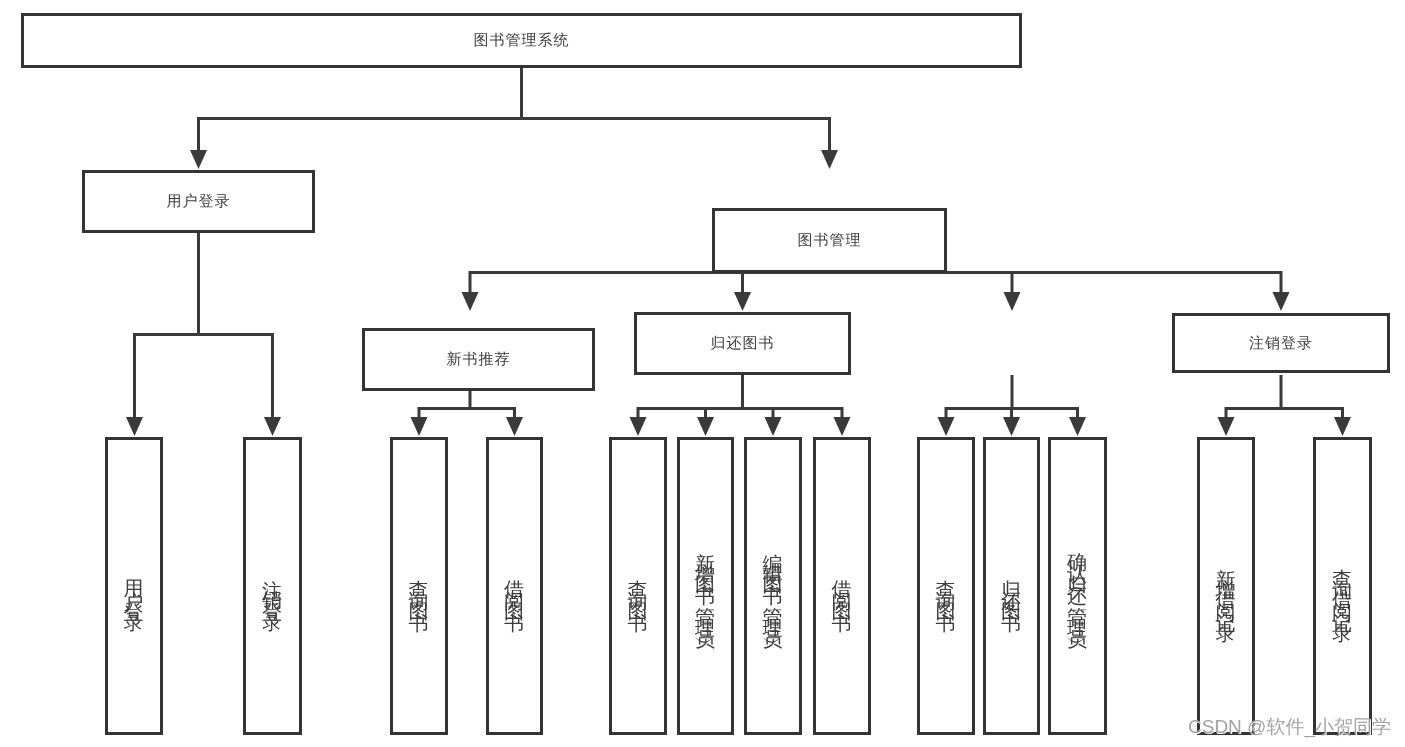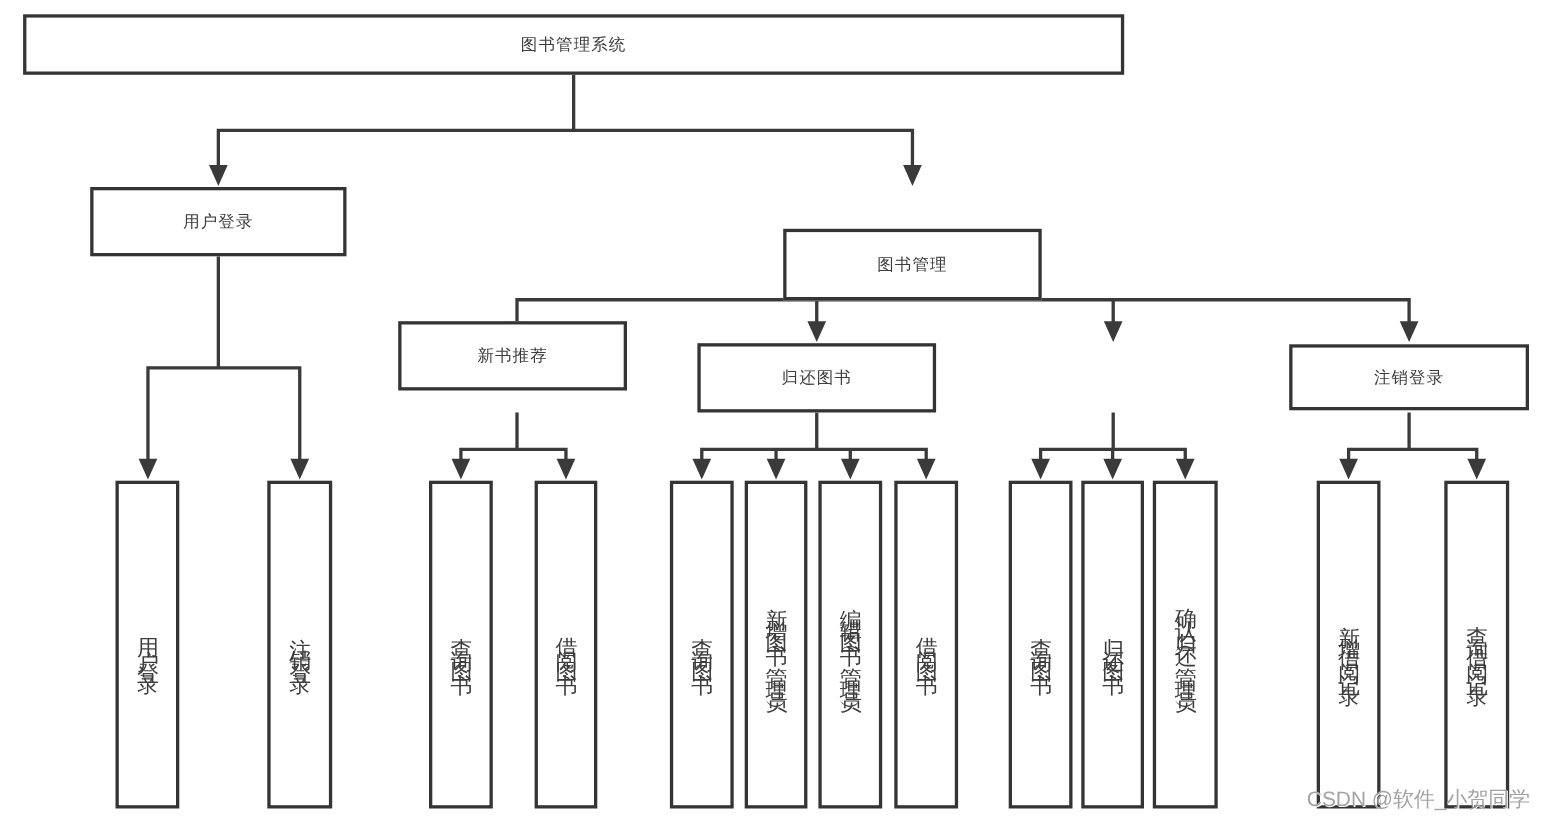--- a/index.html
+++ b/index.html
@@ -93,21 +93,21 @@
     <span>图书管理系统</span>
   </div>
 
   <div class="node h" style="left:82px; top:170px; width:233px; height:63px;">
     <span>用户登录</span>
   </div>
   <div class="node h" style="left:712px; top:168px; width:235px; height:65px;margin-top:40px;">
     <span>图书管理</span>
   </div>
 
-  <div class="node h" style="left:362px; top:292px; width:208px; height:63px;">
+  <div class="node h" style="left:362px; top:328px; width:233px; height:63px;">
     <span>新书推荐</span>
   </div>
   <div class="node h" style="left:634px; top:312px; width:217px; height:63px;">
     <span>归还图书</span>
   </div>
   <div class="node h" style="left:1172px; top:313px; width:218px; height:60px;">
     <span>注销登录</span>
   </div>
 
   <div class="node v" style="left:105px; top:437px; width:58px; height:298px;">

